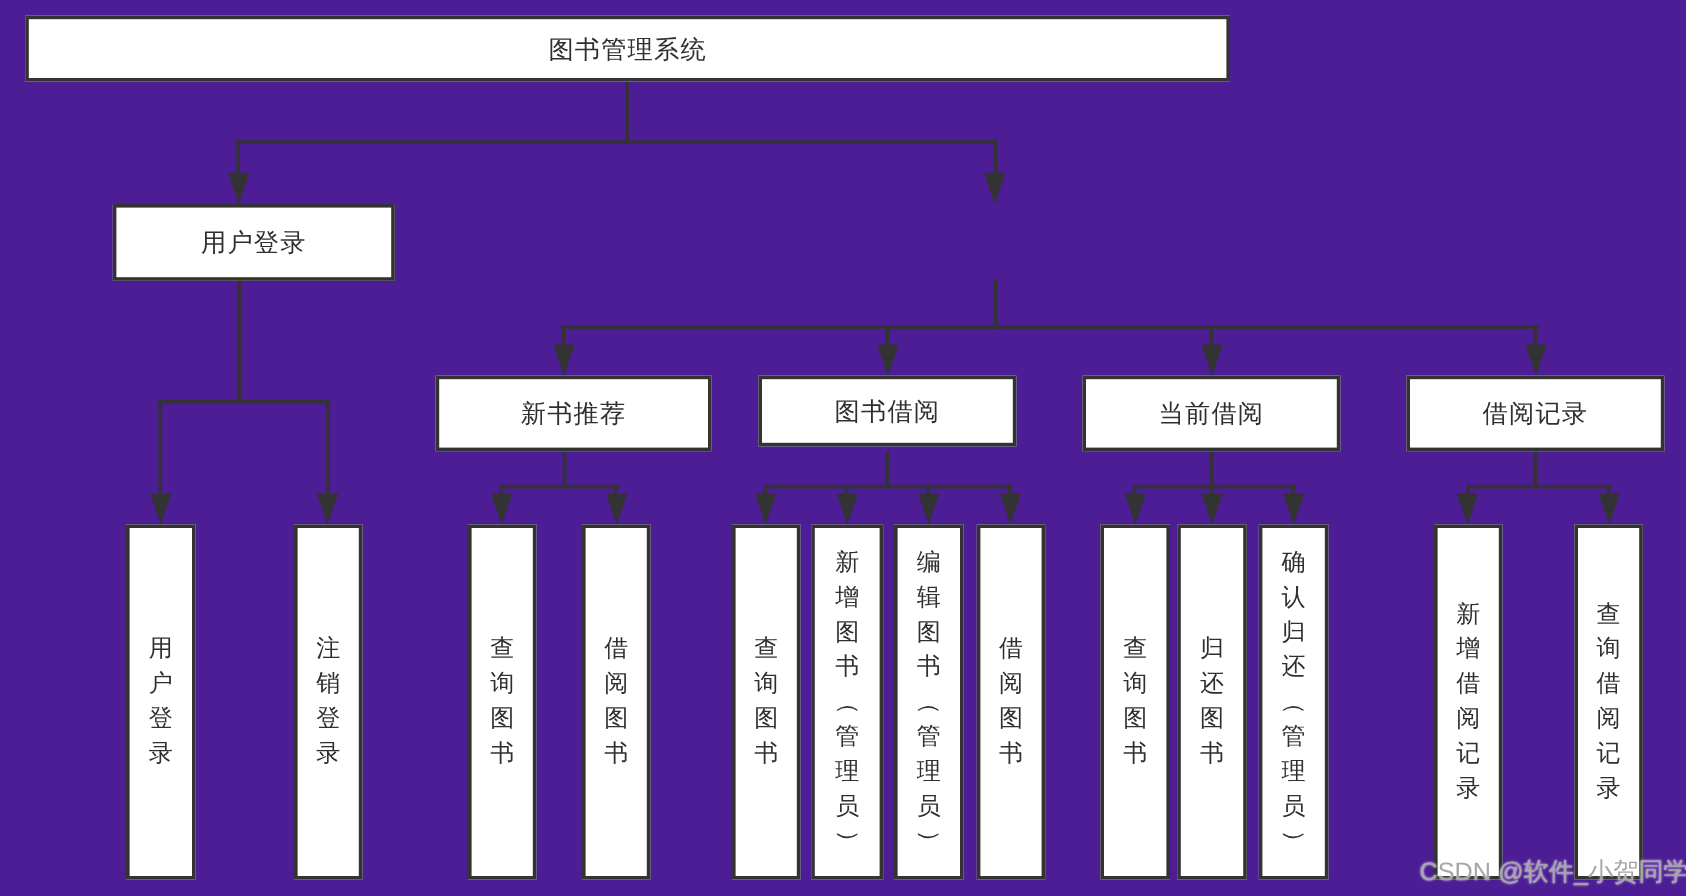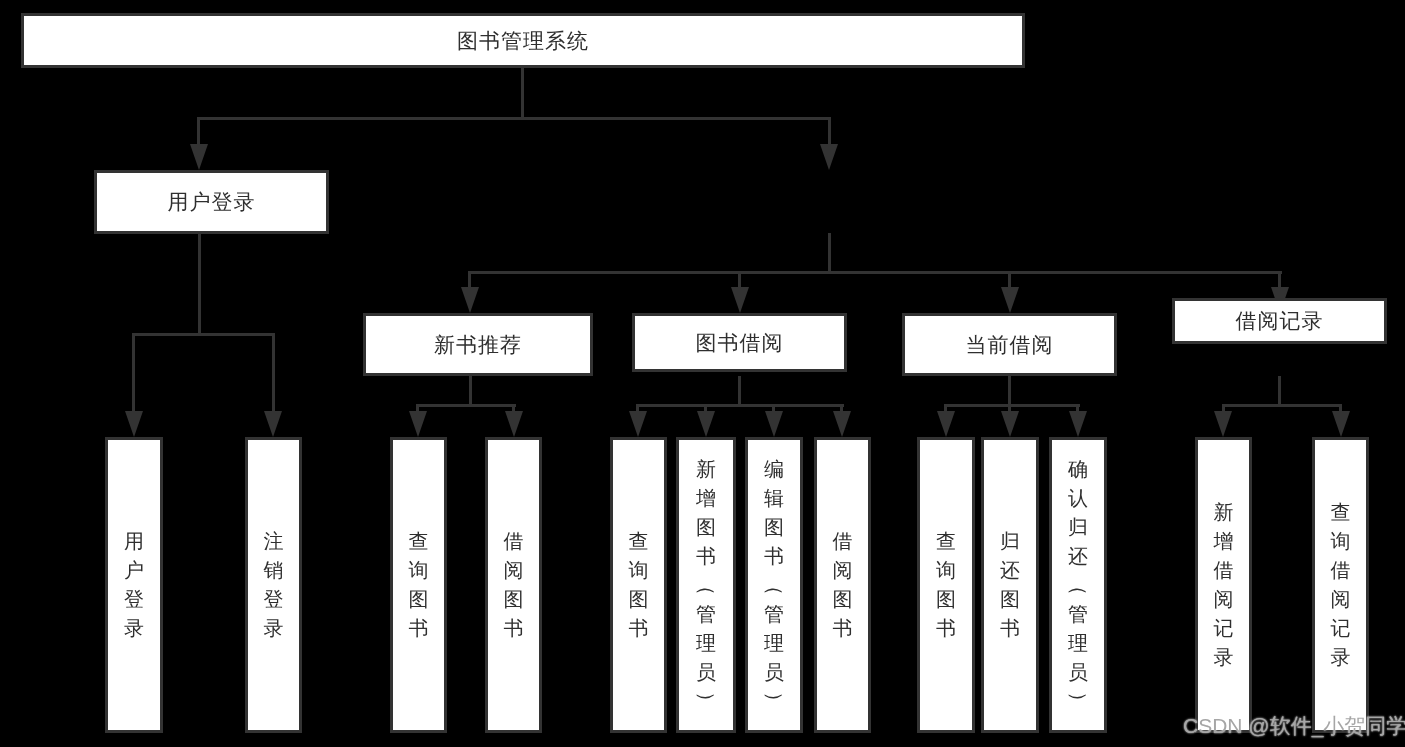--- a/index.html
+++ b/index.html
@@ -1,17 +1,17 @@
 <!DOCTYPE html>
 <html><head>
 <meta charset="utf-8">
 <style>
   html,body{margin:0;padding:0;background:#fff;}
   #canvas{
-    position:relative;width:1405px;height:747px;background:#000000;
+    position:relative;width:1405px;height:747px;background:#4c1d95;
     font-family:"Liberation Sans",sans-serif;color:#2f2f2f;overflow:hidden;
   }
   .hbox{
     position:absolute;border:3px solid #333;background:#fff;
     display:flex;align-items:center;justify-content:center;
     font-size:21px;letter-spacing:1px;box-sizing:border-box;
   }
   .leaf{
     position:absolute;top:437px;height:296px;border:3px solid #333;background:#fff;
     display:flex;align-items:center;justify-content:center;box-sizing:border-box;
@@ -104,21 +104,21 @@
 
   <div class="hbox" style="left:363px;top:313px;width:230px;height:63px">
     <span>新书推荐</span>
   </div>
   <div class="hbox" style="left:632px;top:313px;width:215px;height:59px">
     <span>图书借阅</span>
   </div>
   <div class="hbox" style="left:902px;top:313px;width:215px;height:63px">
     <span>当前借阅</span>
   </div>
-  <div class="hbox" style="left:1172px;top:298px;width:215px;height:46px">
+  <div class="hbox" style="left:1172px;top:313px;width:215px;height:63px">
     <span>借阅记录</span>
   </div>
 
   <div class="leaf" style="left:105px;width:58px">
     <div class="vtext">
         <span>用</span>
         <span>户</span>
         <span>登</span>
         <span>录</span>
       </div>

